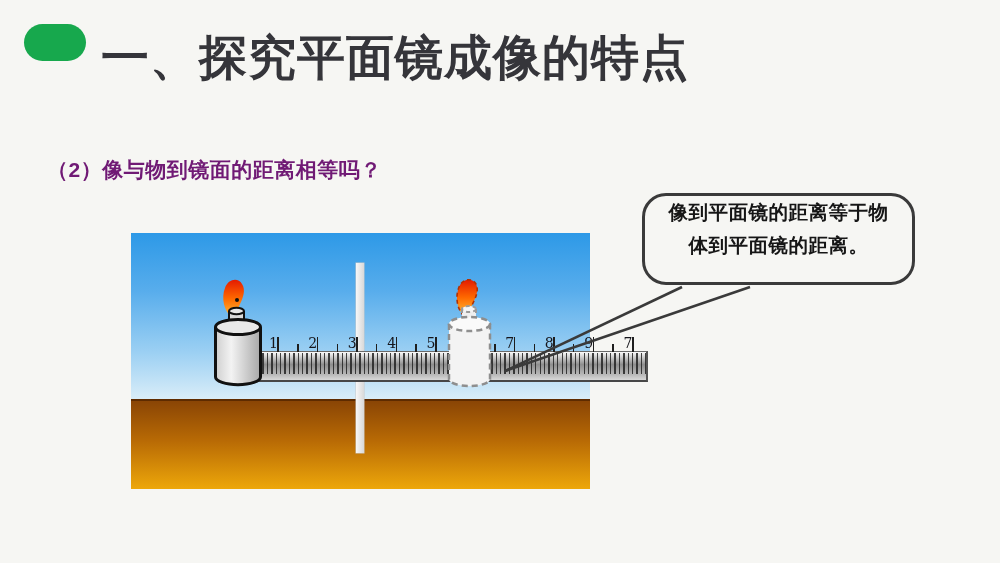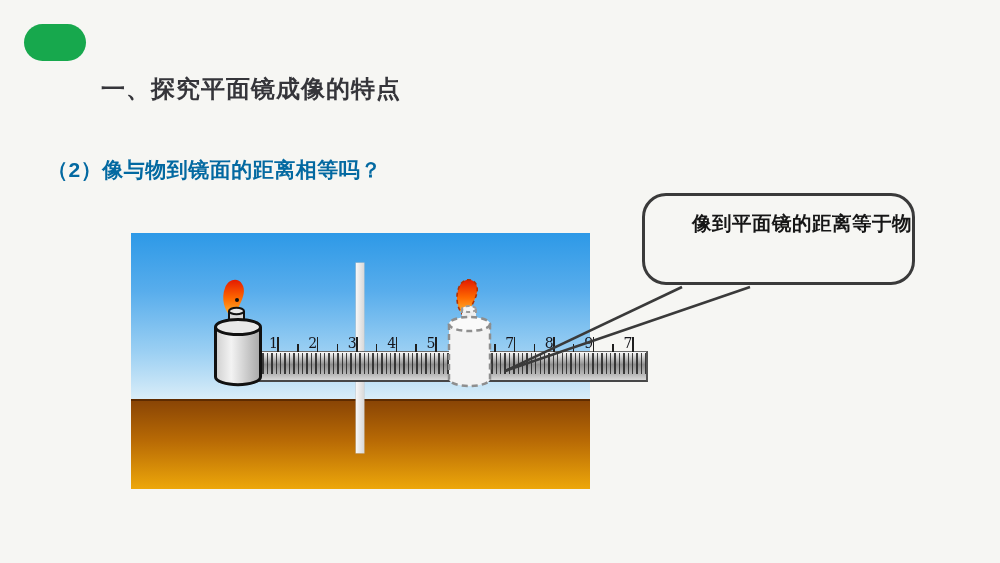--- a/index.html
+++ b/index.html
@@ -8,25 +8,25 @@
     background:var(--slide-bg,#F6F6F3);
     font-family:"Liberation Sans","DejaVu Sans",sans-serif;
   }
   
   .bullet{
     position:absolute;left:24px;top:24px;width:62px;height:37px;
     border-radius:19px;background:var(--accent,#17A84D);
   }
   .title{
     position:absolute;left:101px;top:26px;width:640px;
-    font-size:24px;font-weight:700;color:#35353A;letter-spacing:1px;margin-top:47px;
+    font-size:48px;font-weight:700;color:#35353A;letter-spacing:1px;
   }
   .question{
     position:absolute;left:47px;top:156px;width:560px;
-    font-size:21px;font-weight:700;color:#0369a1;letter-spacing:.5px;
+    font-size:21px;font-weight:700;color:#701a75;letter-spacing:.5px;
   }
   
   .figure{position:absolute;left:131px;top:233px;width:459px;height:256px;z-index:1;}
   .sky{
     position:absolute;left:0;top:0;width:459px;height:166px;
     background:linear-gradient(180deg,var(--sky-top,#2D99E7) 0%,#58ADEC 35%,#9CD0F3 72%,var(--sky-horizon,#D9EDF8) 100%);
   }
   .ground{
     position:absolute;left:0;top:166px;width:459px;height:90px;
     border-top:2px solid #5E2B00;box-sizing:border-box;
@@ -57,21 +57,21 @@
   
   .candle{position:absolute;z-index:4;}
   .candle.object{left:212px;top:276px;}
   .candle.image{left:446px;top:276px;}
   
   .pointer-svg{position:absolute;left:0;top:0;width:1000px;height:563px;z-index:5;pointer-events:none;}
   .bubble{
     position:absolute;left:642px;top:193px;width:273px;height:92px;box-sizing:border-box;z-index:6;
     background:var(--slide-bg,#F6F6F3);
     border:3px solid var(--callout-border,#3A3A3A);border-radius:24px;
-    text-align:right;padding-top:11px;
+    text-align:center;
   }
   .bubble p{margin:0;font-size:19.5px;font-weight:700;line-height:33px;color:#161616;letter-spacing:.5px;}
 </style>
 </head>
 <body>
 
 <div class="bullet"></div>
 <div class="title">一、探究平面镜成像的特点</div>
 <div class="question">（2）像与物到镜面的距离相等吗？</div>
 
@@ -154,13 +154,14 @@
   <ellipse cx="23.5" cy="48" rx="20.5" ry="7" fill="#FAFAFA" stroke="#8E8E8E" stroke-width="2.5" stroke-dasharray="6 4"></ellipse>
 </svg>
 
 <svg class="pointer-svg">
   <line x1="505" y1="371" x2="682" y2="287" stroke="#3A3A3A" stroke-width="2.6"></line>
   <line x1="505" y1="371" x2="750" y2="287" stroke="#3A3A3A" stroke-width="2.6"></line>
 </svg>
 
 <div class="bubble">
   <p>像到平面镜的距离等于物</p>
+  <p>体到平面镜的距离。</p>
 </div>
 
 </body></html>

